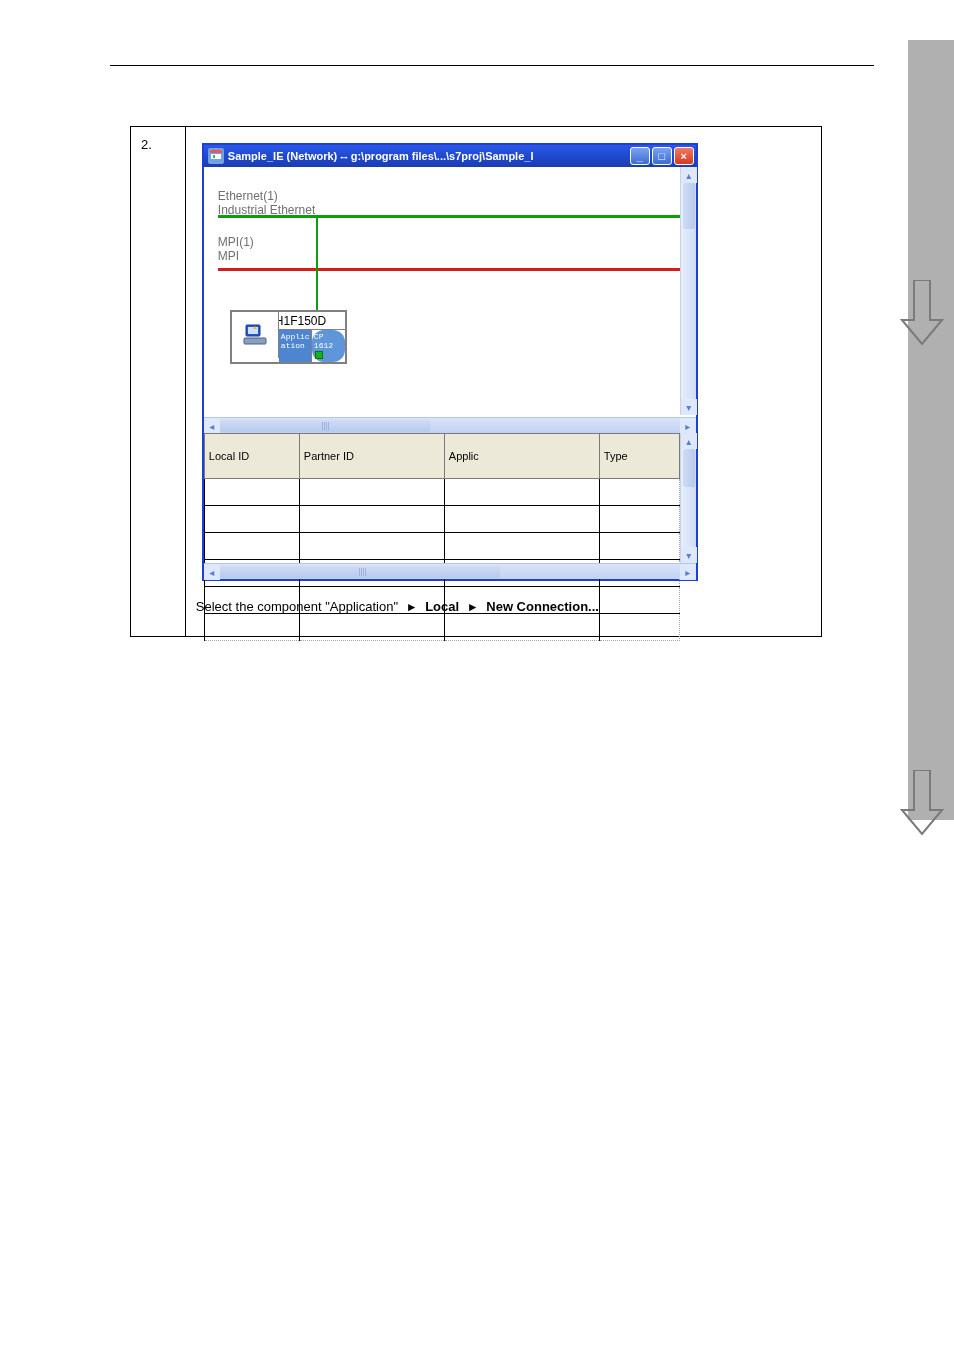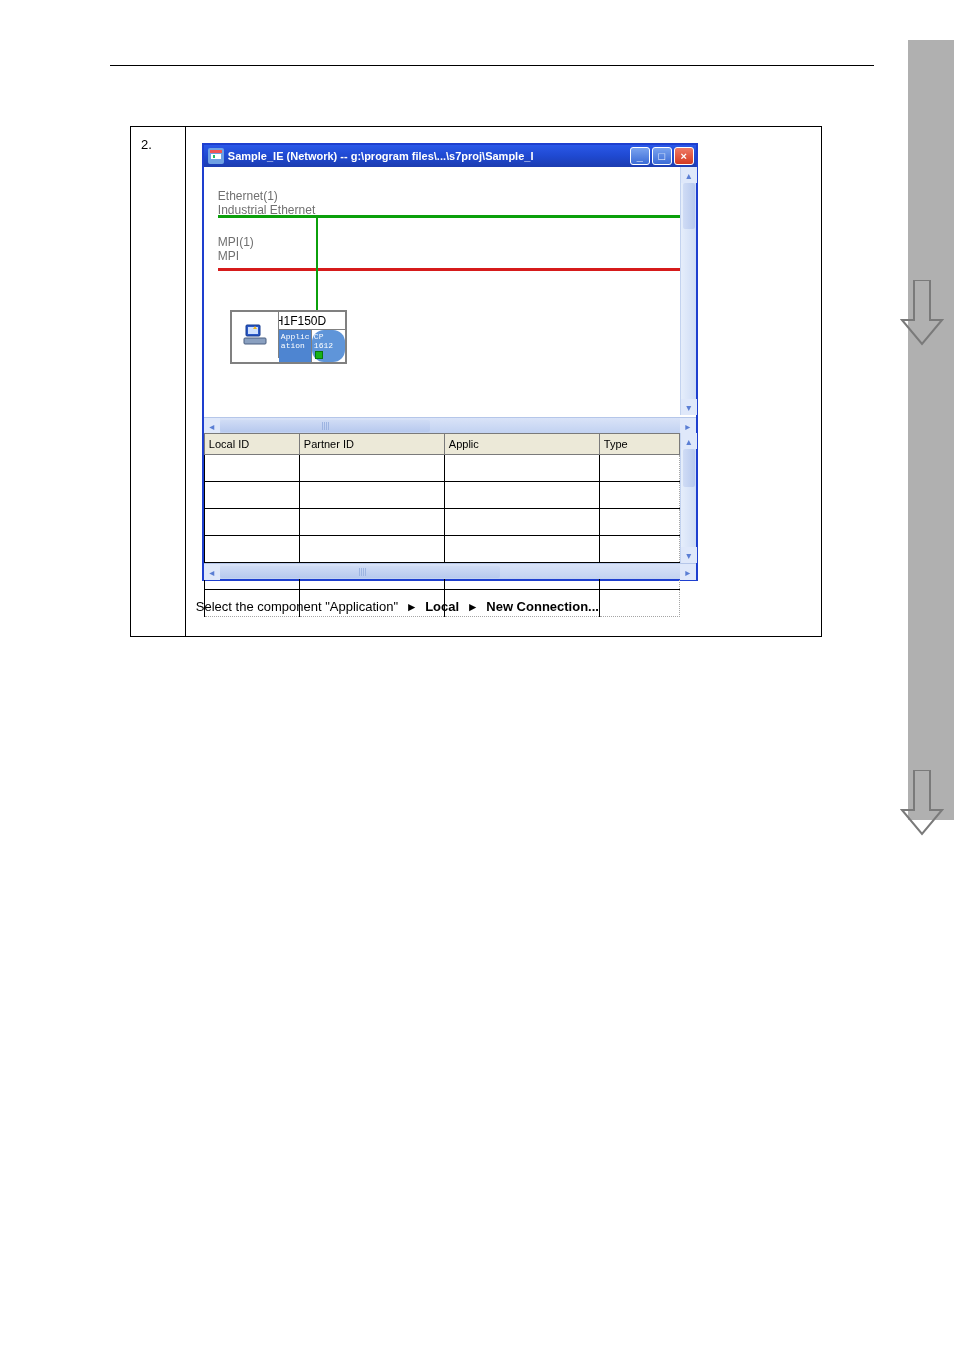--- a/index.html
+++ b/index.html
@@ -201,21 +201,21 @@
   .conn-table {
     width: calc(100% - 16px);
     border-collapse: collapse;
     font-size: 11px;
   }
   .conn-table th {
     text-align: left;
     font-weight: normal;
     border: 1px solid #7a7a7a;
     background: #ece9d8;
-    padding: 4px 4px;
+    padding: 16px 4px;
     color: #000;
   }
   .conn-table td {
     border-bottom: 1px dotted #a5a5a5;
     border-right: 1px dotted #a5a5a5;
     height: 15px;
   }
   .vscroll-bot {
     position: absolute; right: 0; top: 0; width: 16px; height: 100%;
     background: linear-gradient(90deg,#e6eefb,#cedcf5);

